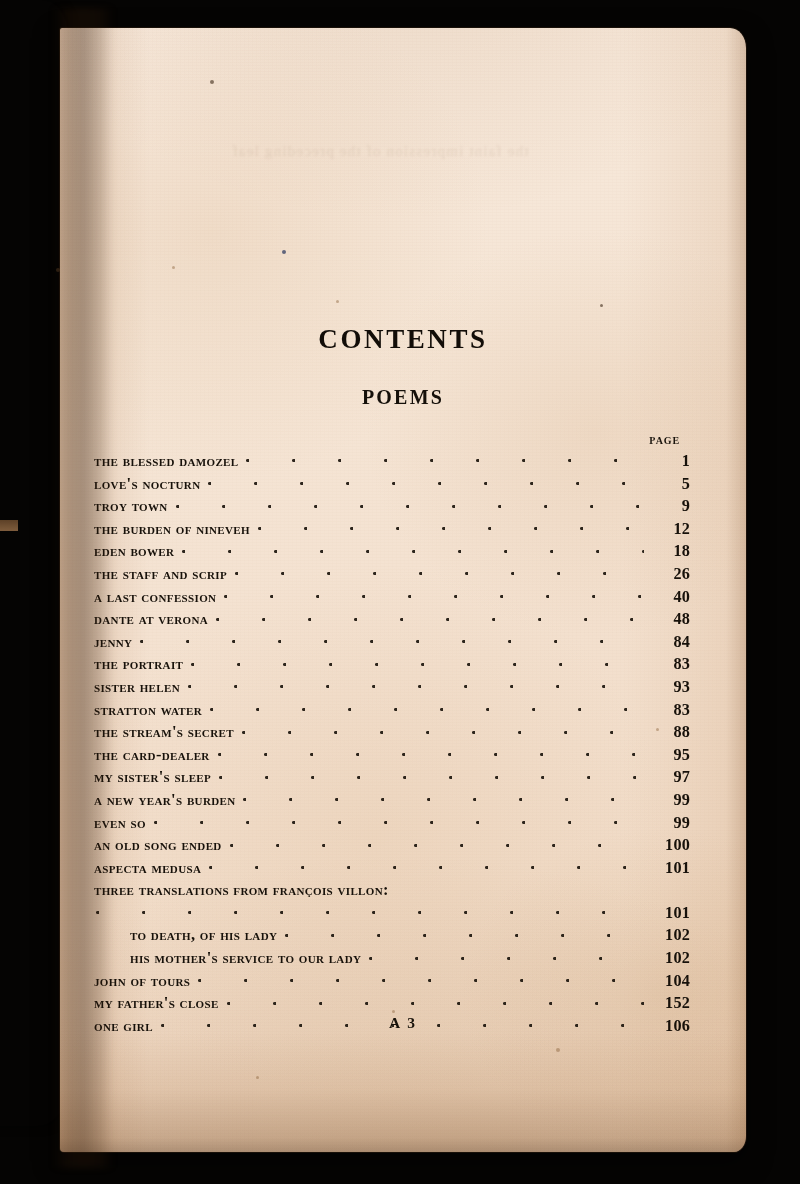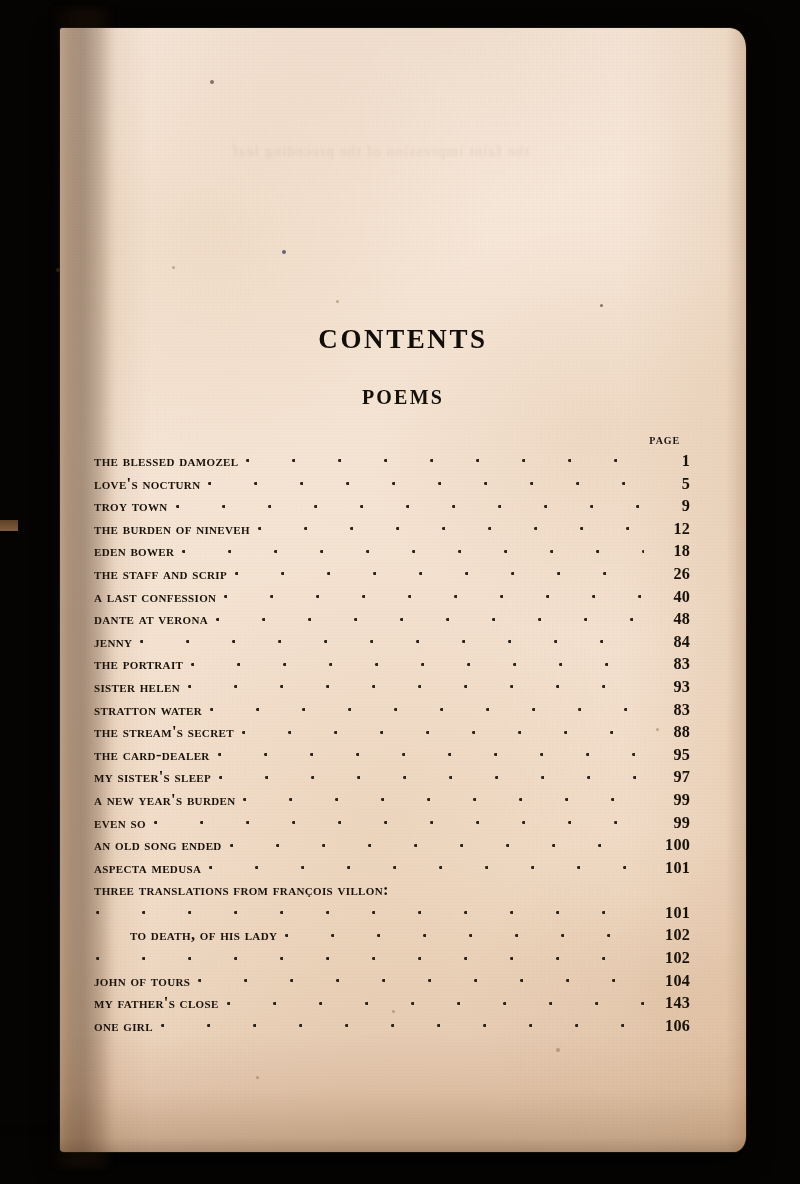--- a/index.html
+++ b/index.html
@@ -389,35 +389,37 @@
           <div class="row sub">
             <span class="leader"></span>
             <span class="pnum">101</span>
           </div>
           <div class="row sub">
             <span class="label">To Death, of his Lady</span>
             <span class="leader"></span>
             <span class="pnum">102</span>
           </div>
           <div class="row sub">
+            <span class="label">His Mother's Service to Our Lady</span>
             <span class="leader"></span>
             <span class="pnum">102</span>
           </div>
           <div class="row">
             <span class="label">John of Tours</span>
             <span class="leader"></span>
             <span class="pnum">104</span>
           </div>
           <div class="row">
             <span class="label">My Father's Close</span>
             <span class="leader"></span>
-            <span class="pnum">143</span>
+            <span class="pnum">152</span>
           </div>
           <div class="row">
             <span class="label">One Girl</span>
             <span class="leader"></span>
             <span class="pnum">106</span>
           </div>
         </div>
 
+      <div id="signature">A 3</div>
     </div>
   </div>
 </div>
 
 </body></html>

